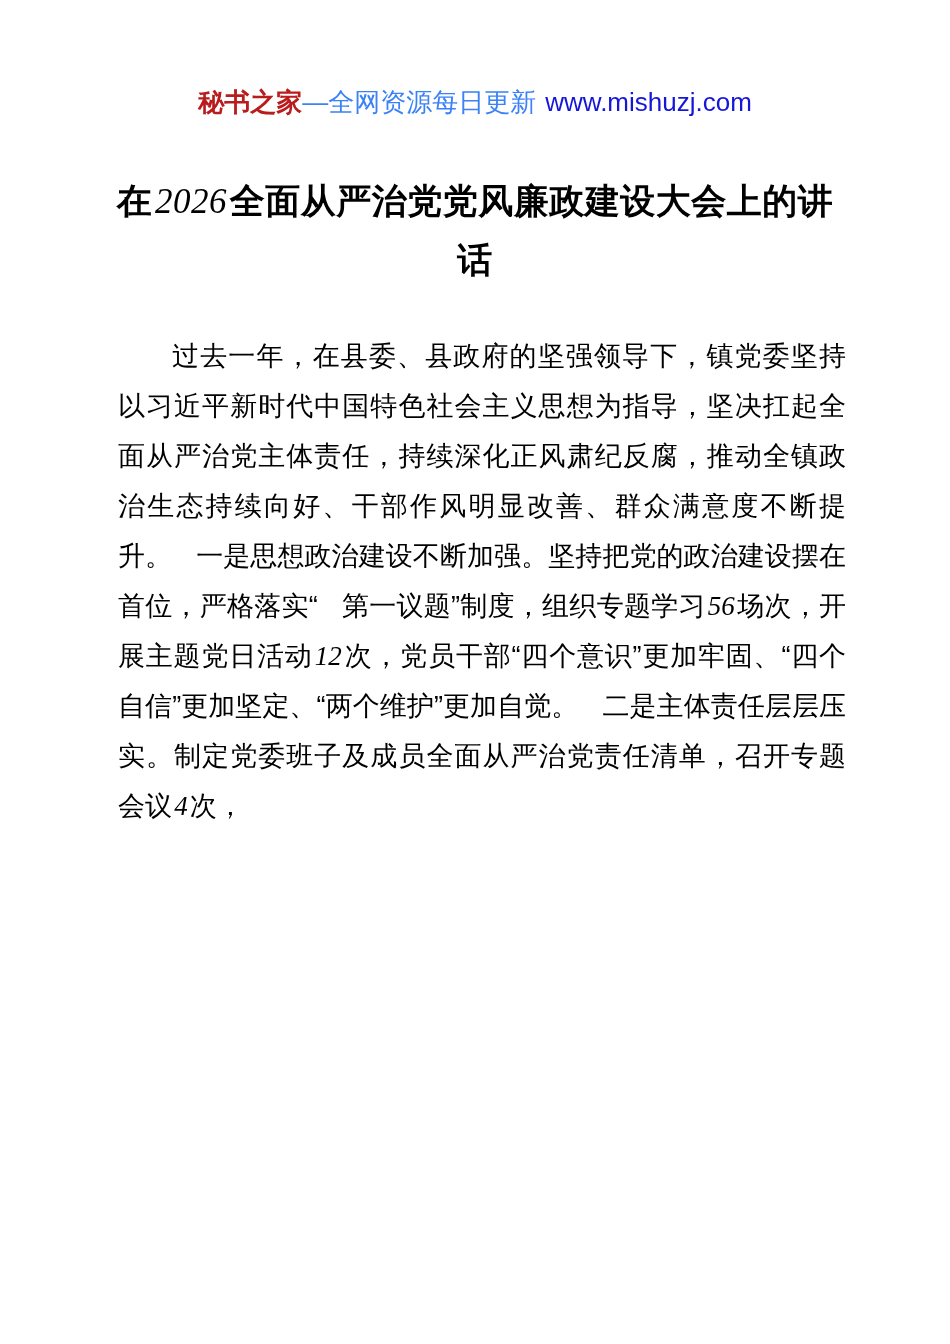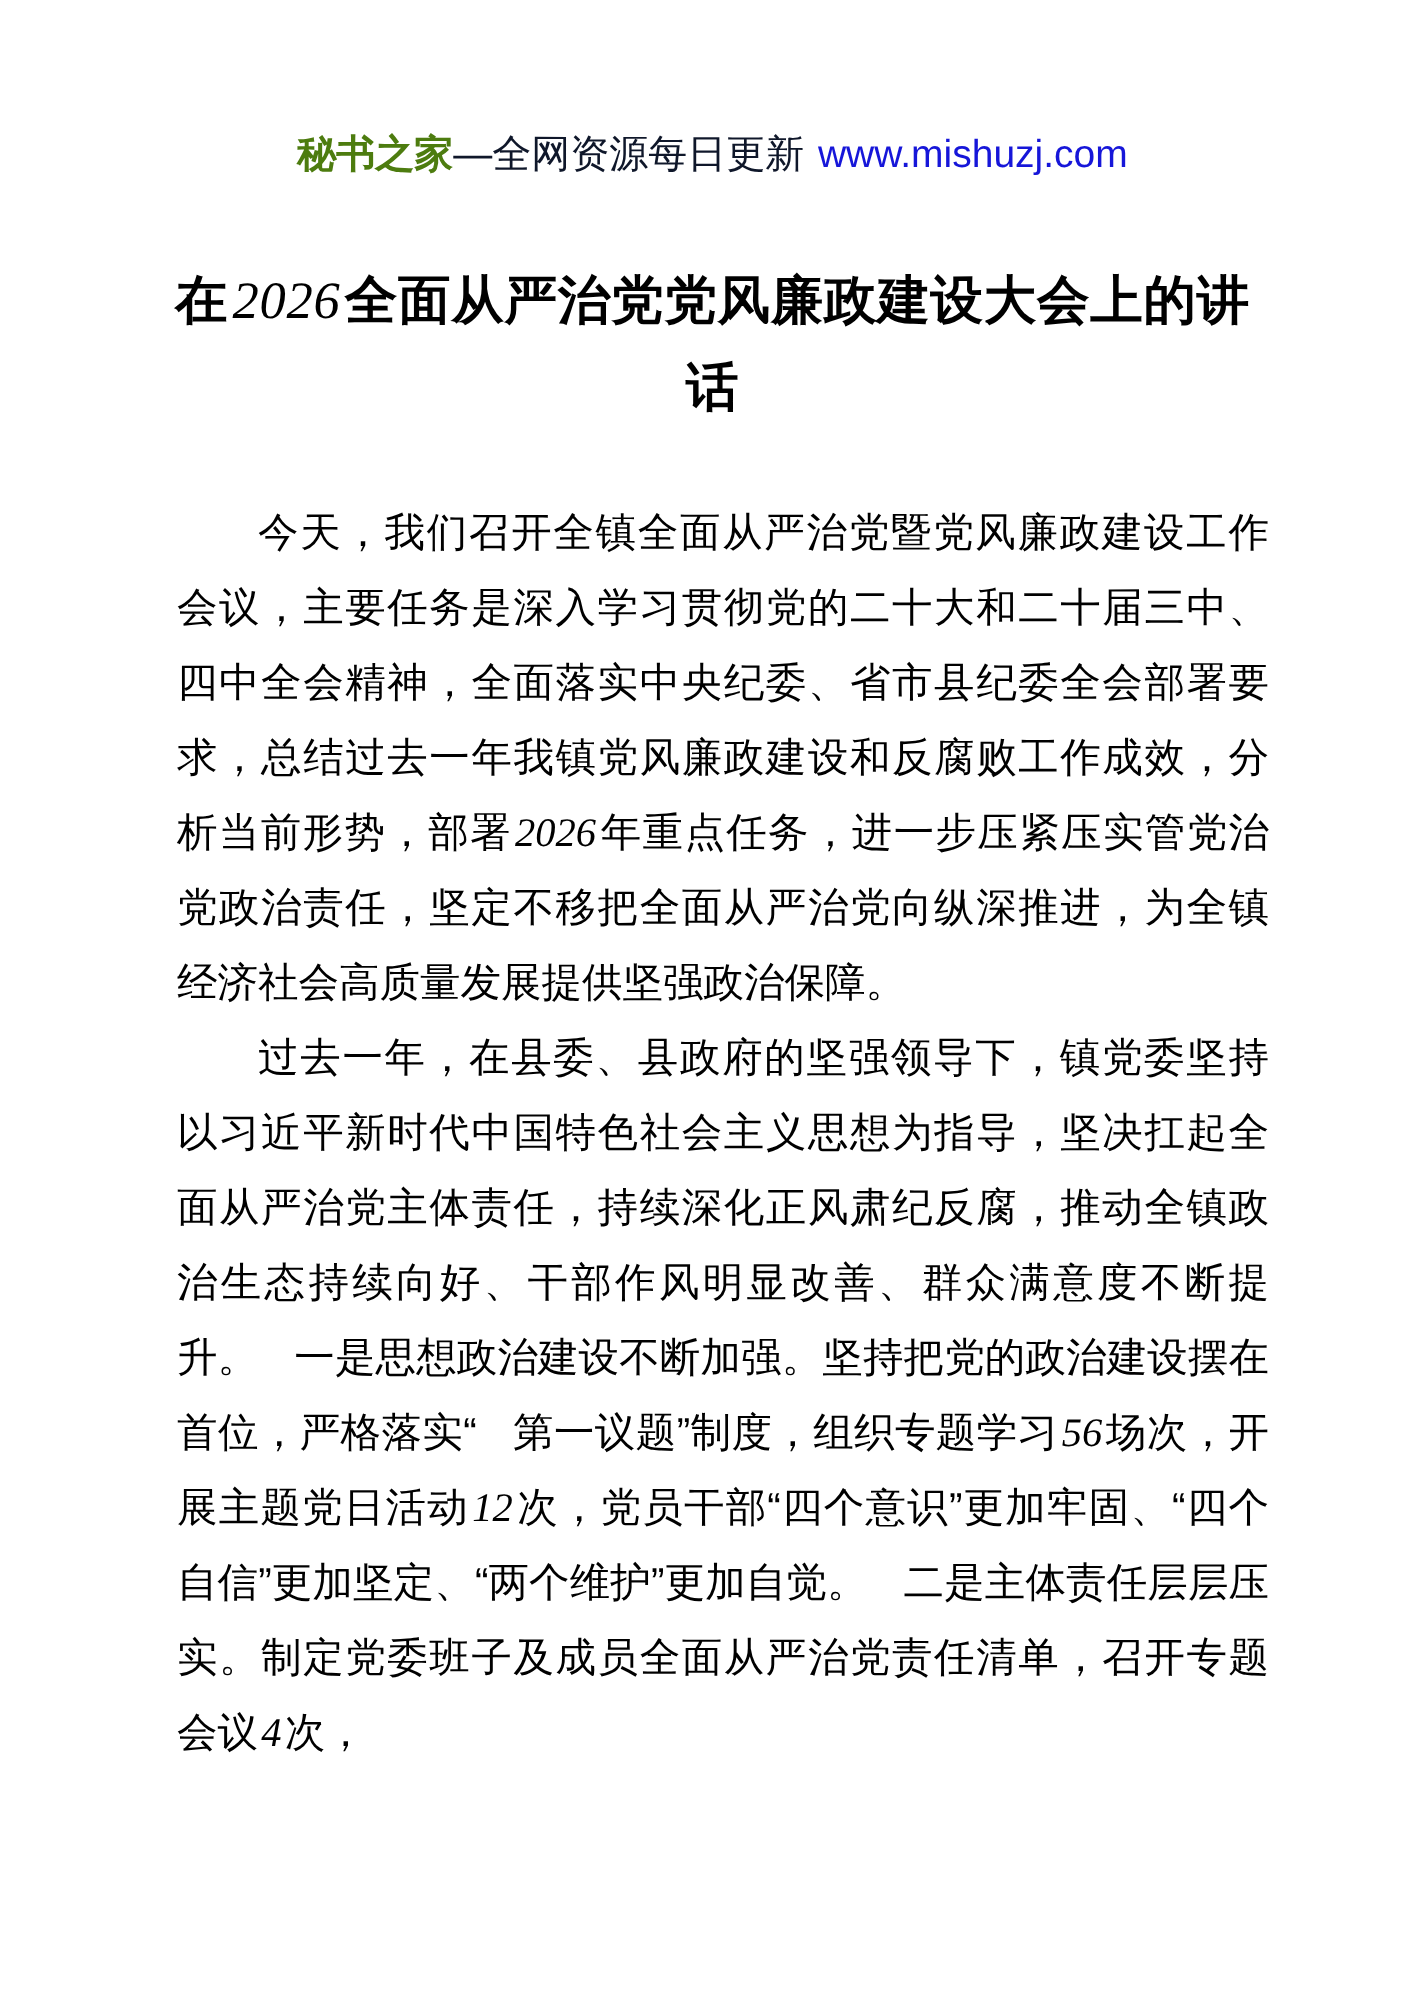--- a/index.html
+++ b/index.html
@@ -20,21 +20,21 @@
     margin-top: 84px;
     text-align: center;
     font-size: 26px;
     line-height: 36px;
     white-space: nowrap;
   }
   .site-name {
     font-weight: bold;
   }
   .site-tagline {
-    color: #0f172a;
+    color: #3b82f6;
   }
   .site-url {
     margin-left: 0.35em;
     text-decoration: none;
     margin-top: 32px;
   }
   .doc-title {
     margin: 52px 100px 0 100px;
     text-align: center;
     font-size: 35px;
@@ -68,23 +68,22 @@
     margin: 0 0.08em;
     font-style: italic;
   }
 </style>
 </head>
 <body>
 
 <div class="page">
 
   <div class="site-header">
-    <span class="site-name" style="color: #4d7c0f;">秘书之家</span><span class="site-tagline">—全网资源每日更新</span><a class="site-url" href="#" style="color: rgb(22, 22, 217);">www.mishuzj.com</a>
+    <span class="site-name" style="color: #b91c1c;">秘书之家</span><span class="site-tagline">—全网资源每日更新</span><a class="site-url" href="#" style="color: rgb(22, 22, 217);">www.mishuzj.com</a>
   </div>
 
   <div class="doc-title"><span>在</span><span class="serif">2026</span><span>全面从严治党党风廉政建设大会上的讲话</span></div>
 
   <div class="doc-body">
-      <p class="indent"><span>今天，我们召开全镇全面从严治党暨党风廉政建设工作会议，主要任务是深入学习贯彻党的二十大和二十届三中、四中全会精神，全面落实中央纪委、省市县纪委全会部署要求，总结过去一年我镇党风廉政建设和反腐败工作成效，分析当前形势，部署</span><span class="serif">2026</span><span>年重点任务，进一步压紧压实管党治党政治责任，坚定不移把全面从严治党向纵深推进，为全镇经济社会高质量发展提供坚强政治保障。</span></p>
       <p class="indent"><span>过去一年，在县委、县政府的坚强领导下，镇党委坚持以习近平新时代中国特色社会主义思想为指导，坚决扛起全面从严治党主体责任，持续深化正风肃纪反腐，推动全镇政治生态持续向好、干部作风明显改善、群众满意度不断提升。</span><span class="bold">一是</span><span>思想政治建设不断加强。坚持把党的政治建设摆在首位，严格落实“</span><span class="bold">第一</span><span>议题”制度，组织专题学习</span><span class="serif">56</span><span>场次，开展主题党日活动</span><span class="serif">12</span><span>次，党员干部“四个意识”更加牢固、“四个自信”更加坚定、“两个维护”更加自觉。</span><span class="bold">二是</span><span>主体责任层层压实。制定党委班子及成员全面从严治党责任清单，召开专题会议</span><span class="serif">4</span><span>次，</span></p>
     </div>
 
 </div>
 
 </body></html>

